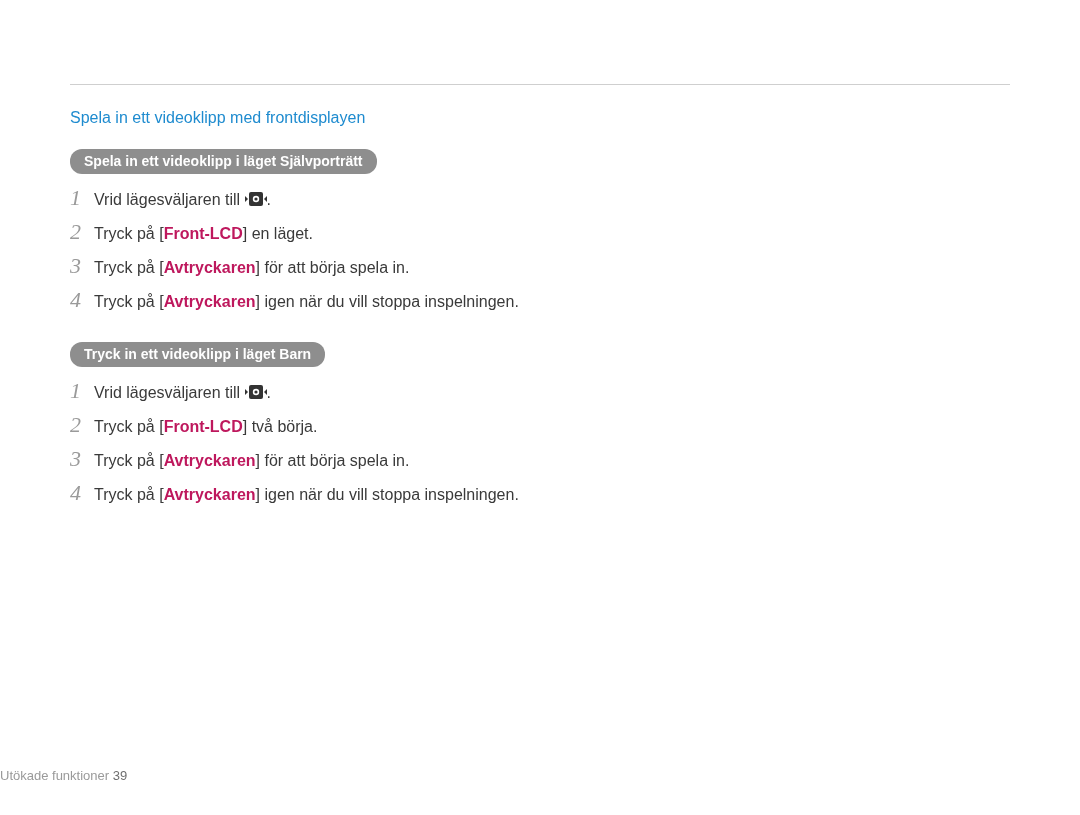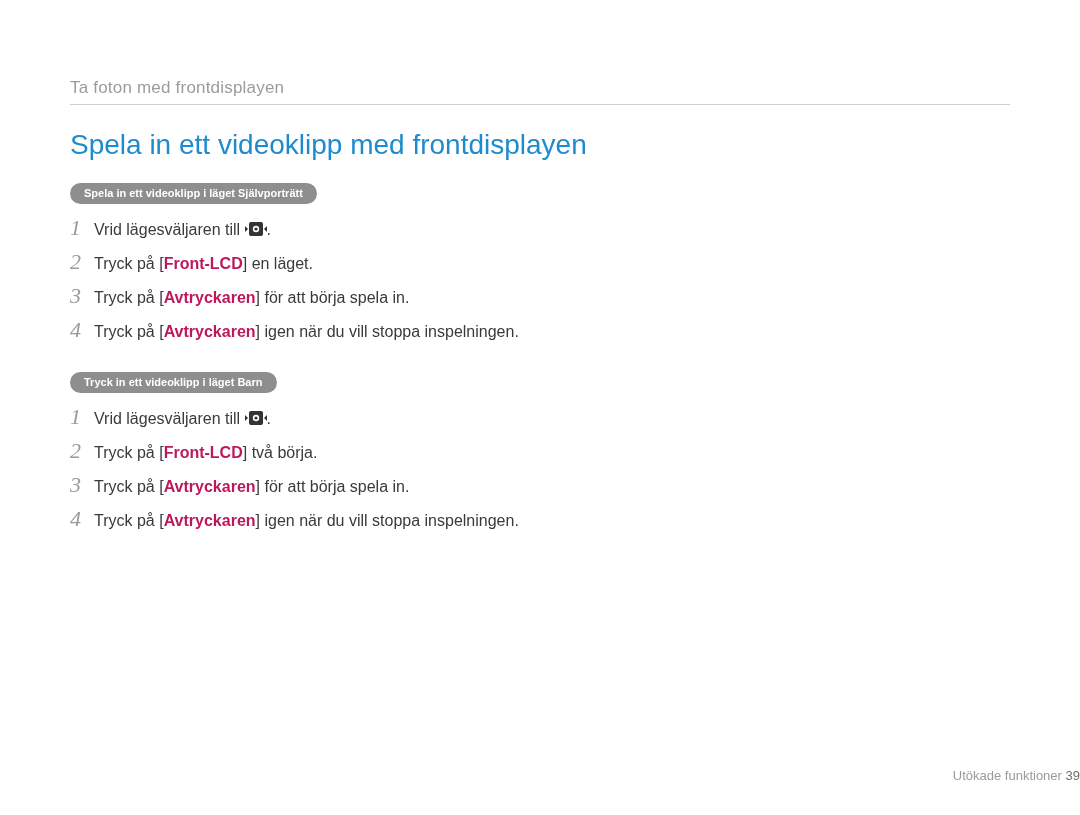--- a/index.html
+++ b/index.html
@@ -24,33 +24,33 @@
     font-weight: 300;
     letter-spacing: 0.2px;
     margin-bottom: 6px;
   }
   .rule {
     border: none;
     border-top: 1px solid #cfcfcf;
     margin: 6px 0 24px 0;
   }
   .title {
-    font-size: 28px;
+    font-size: 16px;
     color: #1e8bcf;
     font-weight: 400;
     margin: 0 0 22px 0;
   }
   .column {
     width: 470px;
   }
   .pill {
     display: inline-block;
     background: #8e8e8e;
     color: #ffffff;
-    font-size: 11px;
+    font-size: 14px;
     font-weight: 600;
     border-radius: 12px;
     padding: 4px 14px 5px 14px;
     margin-bottom: 14px;
   }
   ol.steps {
     list-style: none;
     padding: 0;
     margin: 0 0 28px 0;
     counter-reset: step;
@@ -87,34 +87,33 @@
   }
   b {
     font-weight: 700;
     color: #be185d;
   }
   .footer {
     position: absolute;
     bottom: 32px;
     left: 0;
     width: 1080px;
-    text-align: right;
+    text-align: left;
     font-size: 13px;
     color: #9a9a9a;
   }
   .footer .pagenum {
     color: #6f6f6f;
   }
 </style>
 </head>
 <body>
 
 <div class="page">
 
-  <div class="breadcrumb">Ta foton med frontdisplayen</div>
   <hr class="rule">
 
   <h1 class="title">Spela in ett videoklipp med frontdisplayen</h1>
 
   <div class="column">
 
     <div>
       <span class="pill">Spela in ett videoklipp i läget Självporträtt</span>
       <ol class="steps">
         <li>

